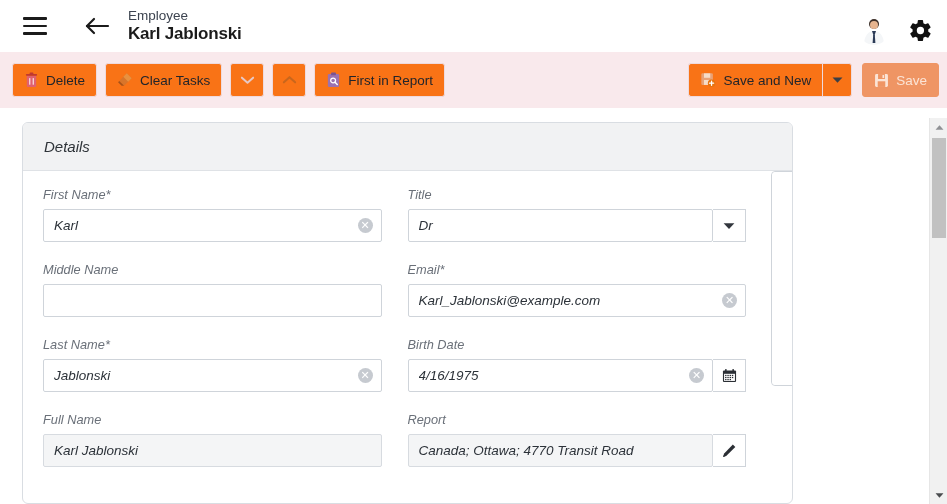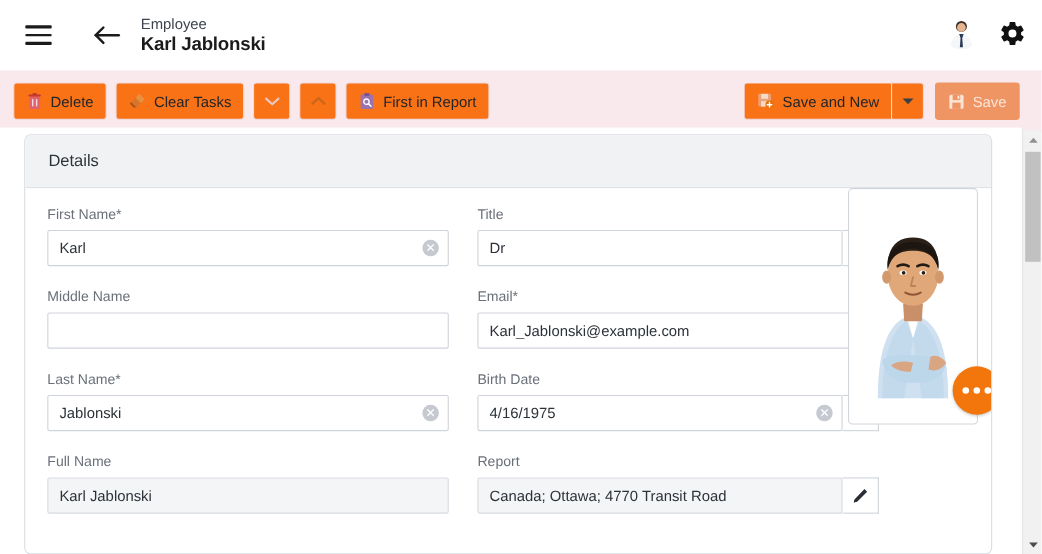--- a/index.html
+++ b/index.html
@@ -6,21 +6,21 @@
   html, body {
     width: 947px; height: 504px;
     font-family: "Liberation Sans", sans-serif;
     background: #ffffff;
     overflow: hidden;
   }
   body { position: relative; }
 
   
   .header {
-    height: 64px;
+    height: 52px;
     display: flex;
     align-items: center;
     padding: 0 14px 0 14px;
     background: #ffffff;
     position: relative;
   }
   .hamburger {
     width: 34px; height: 34px;
     display: flex; flex-direction: column;
     justify-content: center; align-items: center;
@@ -69,41 +69,42 @@
     color: #22252b;
     cursor: pointer;
     margin-right: 8px;
     white-space: nowrap;
   }
   .tbtn.icon-only { padding: 0; width: 34px; justify-content: center; }
   .tbtn.primary {
     background: #ef9564;
     border-color: #ef9564;
     color: #fbe4d6;
-    margin-right: 16px;
+    margin-right: 4px;
   }
   .tbtn.split-main { margin-right: 0; border-right: none; border-radius: 3px 0 0 3px; }
   .tbtn.split-arrow { border-radius: 0 3px 3px 0; width: 30px; padding: 0; justify-content: center; margin-right: 10px; }
   .toolbar-right { position: absolute; right: 4px; display: flex; align-items: center; }
 
   
   .content {
     position: absolute;
     left: 0; right: 18px; top: 116px; bottom: 0;
     background: #ffffff;
     padding: 6px 0 0 22px;
     overflow: hidden;
   }
   .card {
     border: 1px solid #d9dde2;
     border-radius: 6px;
     background: #ffffff;
-    width: 880px;
+    width: 771px;
     height: 382px;
     overflow: hidden;
+    font-style: italic;
   }
   .card-head {
     height: 48px;
     background: #f1f2f3;
     border-bottom: 1px solid #dfe2e6;
     display: flex; align-items: center;
     padding-left: 21px;
     font-size: 15px;
     color: #2e3338;
   }

